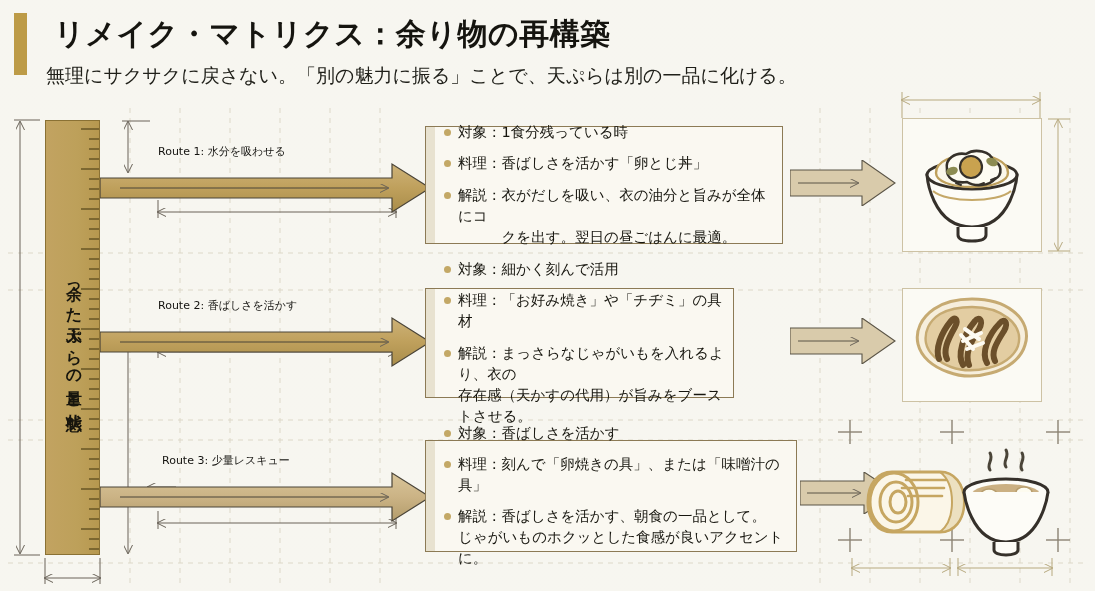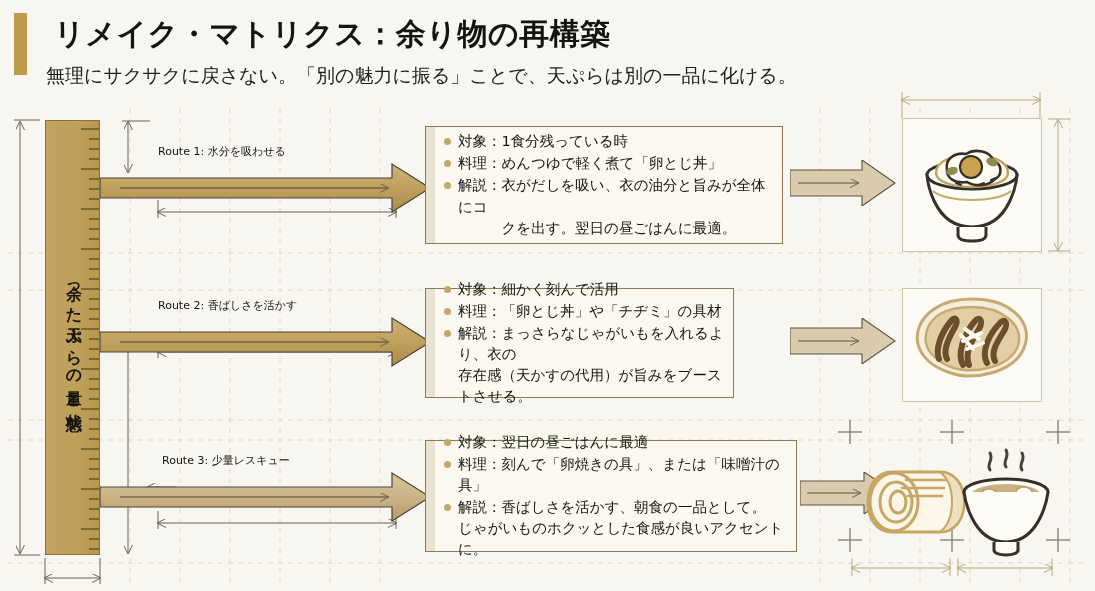--- a/index.html
+++ b/index.html
@@ -119,21 +119,21 @@
     background: #e8e2d0;
   }
   .rows {
     position: absolute;
     left: 18px; top: 0;
     right: 8px;
     height: 100%;
     display: flex;
     flex-direction: column;
     justify-content: center;
-    gap: 1px;
+    gap: 10px;
   }
   .row {
     display: flex;
     align-items: flex-start;
     gap: 7px;
   }
   .bullet {
     flex: none;
     width: 7px; height: 7px;
     border-radius: 50%;
@@ -345,21 +345,21 @@
   </div>
 
   <div class="detail-box" style="left:425px; top:126px; width:358px; height:118px;">
     <div class="rows">
       <div class="row">
         <div class="bullet"></div>
         <div class="row-text">対象：1食分残っている時</div>
       </div>
       <div class="row">
         <div class="bullet"></div>
-        <div class="row-text">料理：めんつゆで軽く煮て「卵とじ丼」</div>
+        <div class="row-text">料理：香ばしさを活かす「卵とじ丼」</div>
       </div>
       <div class="row">
         <div class="bullet"></div>
         <div class="row-text">解説：衣がだしを吸い、衣の油分と旨みが全体にコ
 　　　クを出す。翌日の昼ごはんに最適。</div>
       </div>
     </div>
   </div>
 
   <svg style="position:absolute; left:790px; top:160px;" width="110" height="46">
@@ -411,21 +411,21 @@
   </div>
 
   <div class="detail-box" style="left:425px; top:288px; width:309px; height:110px;">
     <div class="rows">
       <div class="row">
         <div class="bullet"></div>
         <div class="row-text">対象：細かく刻んで活用</div>
       </div>
       <div class="row">
         <div class="bullet"></div>
-        <div class="row-text">料理：「卵とじ丼」や「チヂミ」の具材</div>
+        <div class="row-text">料理：「お好み焼き」や「チヂミ」の具材</div>
       </div>
       <div class="row">
         <div class="bullet"></div>
         <div class="row-text">解説：まっさらなじゃがいもを入れるより、衣の
 存在感（天かすの代用）が旨みをブーストさせる。</div>
       </div>
     </div>
   </div>
 
   <svg style="position:absolute; left:790px; top:318px;" width="110" height="46">
@@ -469,21 +469,21 @@
       <path d="M0,42 L292,42 L292,28 L330,52 L292,76 L292,62 L0,62 Z" fill="url(#g3)" stroke="#4a4438" stroke-width="1.2"></path>
       <line x1="20" y1="52" x2="288" y2="52" stroke="#4a4438" stroke-width="1" marker-end="url(#ar)"></line>
     </svg>
     <div class="route-label" style="left:62px; top:8px;">Route 3: 少量レスキュー</div>
   </div>
 
   <div class="detail-box" style="left:425px; top:440px; width:372px; height:112px;">
     <div class="rows">
       <div class="row">
         <div class="bullet"></div>
-        <div class="row-text">対象：翌日の昼ごはんに最適</div>
+        <div class="row-text">対象：香ばしさを活かす</div>
       </div>
       <div class="row">
         <div class="bullet"></div>
         <div class="row-text">料理：刻んで「卵焼きの具」、または「味噌汁の具」</div>
       </div>
       <div class="row">
         <div class="bullet"></div>
         <div class="row-text">解説：香ばしさを活かす、朝食の一品として。
 じゃがいものホクッとした食感が良いアクセントに。</div>
       </div>

